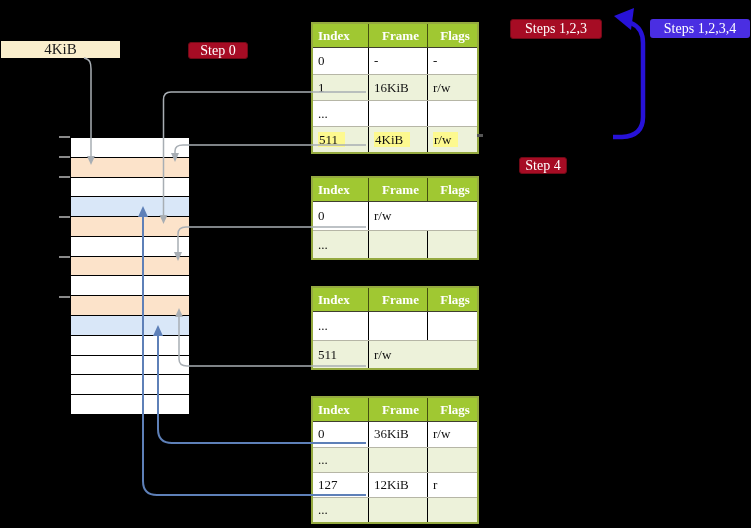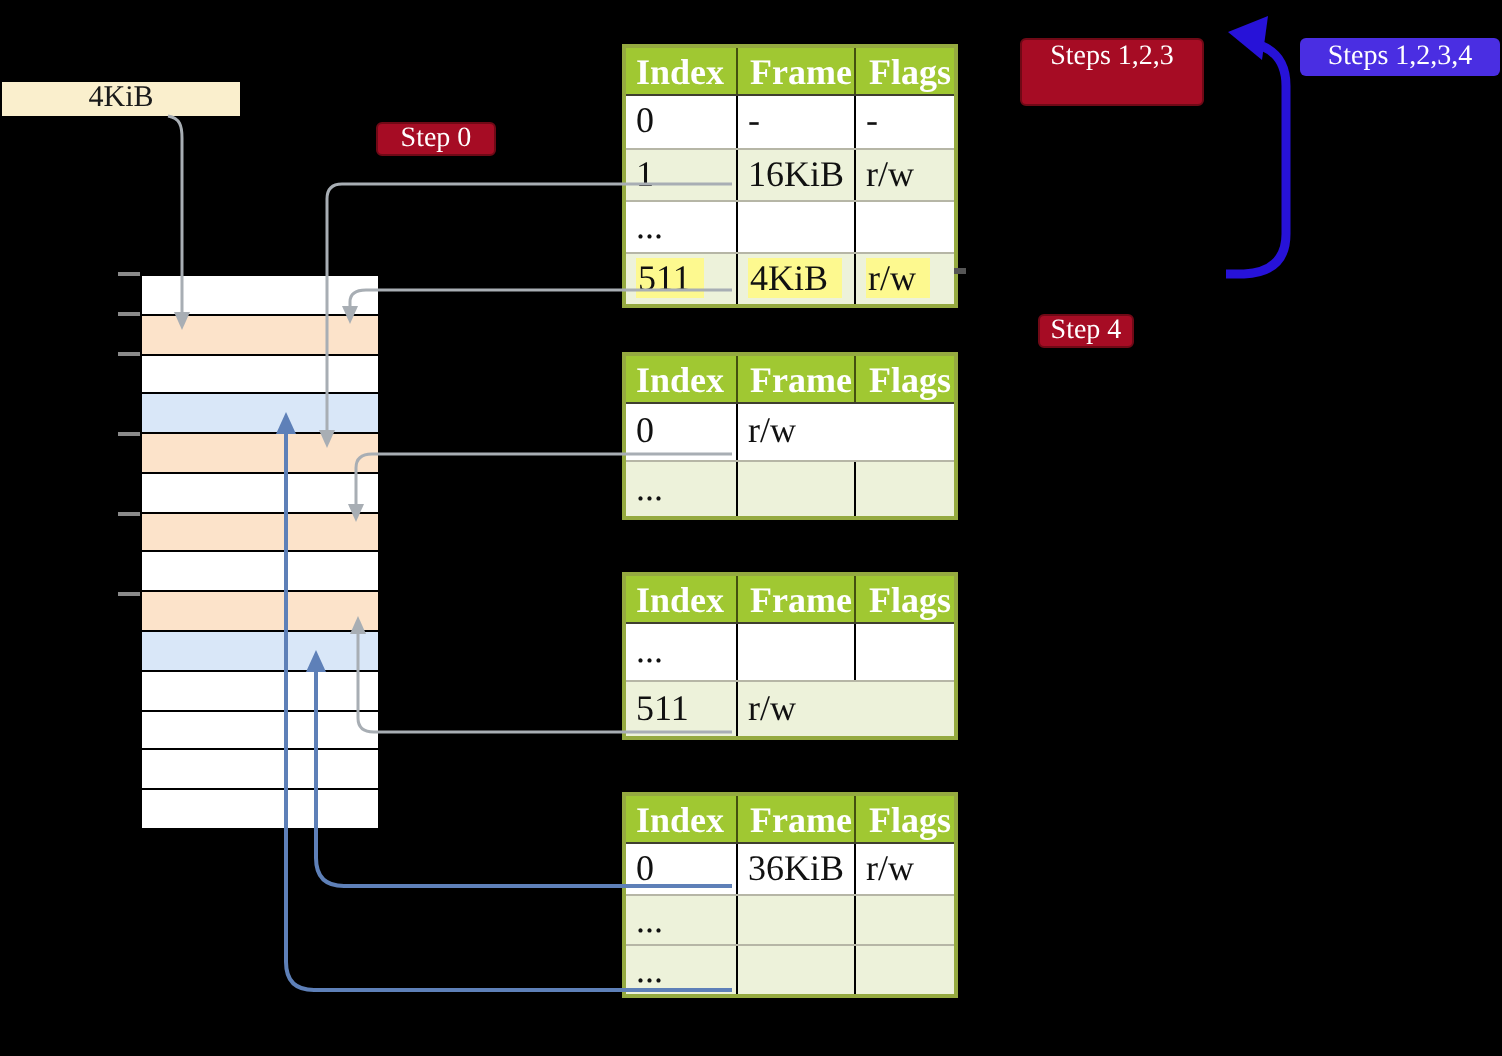--- a/index.html
+++ b/index.html
@@ -14,43 +14,43 @@
   .pointer-box{
     position:absolute;left:1px;top:41px;width:119px;height:17px;
     background:var(--pointer_box_bg);color:#1a1a1a;
     font-size:15px;line-height:17px;text-align:center;
   }
 
   
   .badge{position:absolute;color:#fff;font-size:14px;text-align:center;border-radius:3px;}
   .badge-red{background:var(--badge_red_bg);border:1px solid var(--badge_red_border);}
   .badge-blue{background:var(--badge_blue_bg);}
-  #badge-step0{left:188px;top:42px;width:60px;height:17px;line-height:16px;margin-top:19px;}
-  #badge-steps123{left:510px;top:19px;width:92px;height:34px;line-height:17px;}
+  #badge-step0{left:188px;top:42px;width:60px;height:17px;line-height:16px;}
+  #badge-steps123{left:510px;top:19px;width:92px;height:20px;line-height:17px;}
   #badge-steps1234{left:650px;top:19px;width:100px;height:19px;line-height:19px;}
   #badge-step4{left:519px;top:157px;width:48px;height:17px;line-height:16px;}
 
   
   .memory{
     position:absolute;left:70px;top:137px;width:120px;height:278px;
     border:1px solid #000;display:flex;flex-direction:column;background:#fff;
   }
   .mem-row{flex:1;border-top:1px solid #000;}
   .mem-row:first-child{border-top:none;}
   .mem-row.plain{background:#ffffff;}
   .mem-row.table{background:var(--mem_table_row);}
   .mem-row.frame{background:var(--mem_frame_row);}
 
   .tick{position:absolute;left:59px;width:11px;height:2px;background:var(--tick_gray);}
 
   
   .ptable{
     position:absolute;left:311px;width:168px;
     border:2px solid var(--table_border);background:#737373;
-    font-size:18px;color:#111;
+    font-size:13px;color:#111;
   }
   #table1{top:22px;}  #table2{top:176px;}  #table3{top:286px;}  #table4{top:396px;}
   .thead{
     display:flex;background:var(--table_header_bg);color:#fff;font-weight:bold;
     height:24px;line-height:24px;border-bottom:1px solid #3f3f2f;
   }
   .trow{display:flex;height:26px;line-height:25px;background:#fff;}
   .trow + .trow{border-top:1px solid #b6b6a6;}
   #table2 .trow,#table3 .trow{height:28px;line-height:27px;}
   #table4 .trow{height:25px;line-height:24px;}
@@ -181,20 +181,25 @@
     <div class="trow">
       <div class="cell c-index">0</div>
       <div class="cell c-frame">36KiB</div>
       <div class="cell c-flags">r/w</div>
     </div>
     <div class="trow alt">
       <div class="cell c-index">...</div>
       <div class="cell c-frame"></div>
       <div class="cell c-flags"></div>
     </div>
+    <div class="trow">
+      <div class="cell c-index">127</div>
+      <div class="cell c-frame">12KiB</div>
+      <div class="cell c-flags">r</div>
+    </div>
     <div class="trow alt">
       <div class="cell c-index">...</div>
       <div class="cell c-frame"></div>
       <div class="cell c-flags"></div>
     </div>
   </div>
 
   <div class="stub"></div>
 
   <svg class="overlay" width="751" height="528" viewBox="0 0 751 528">

